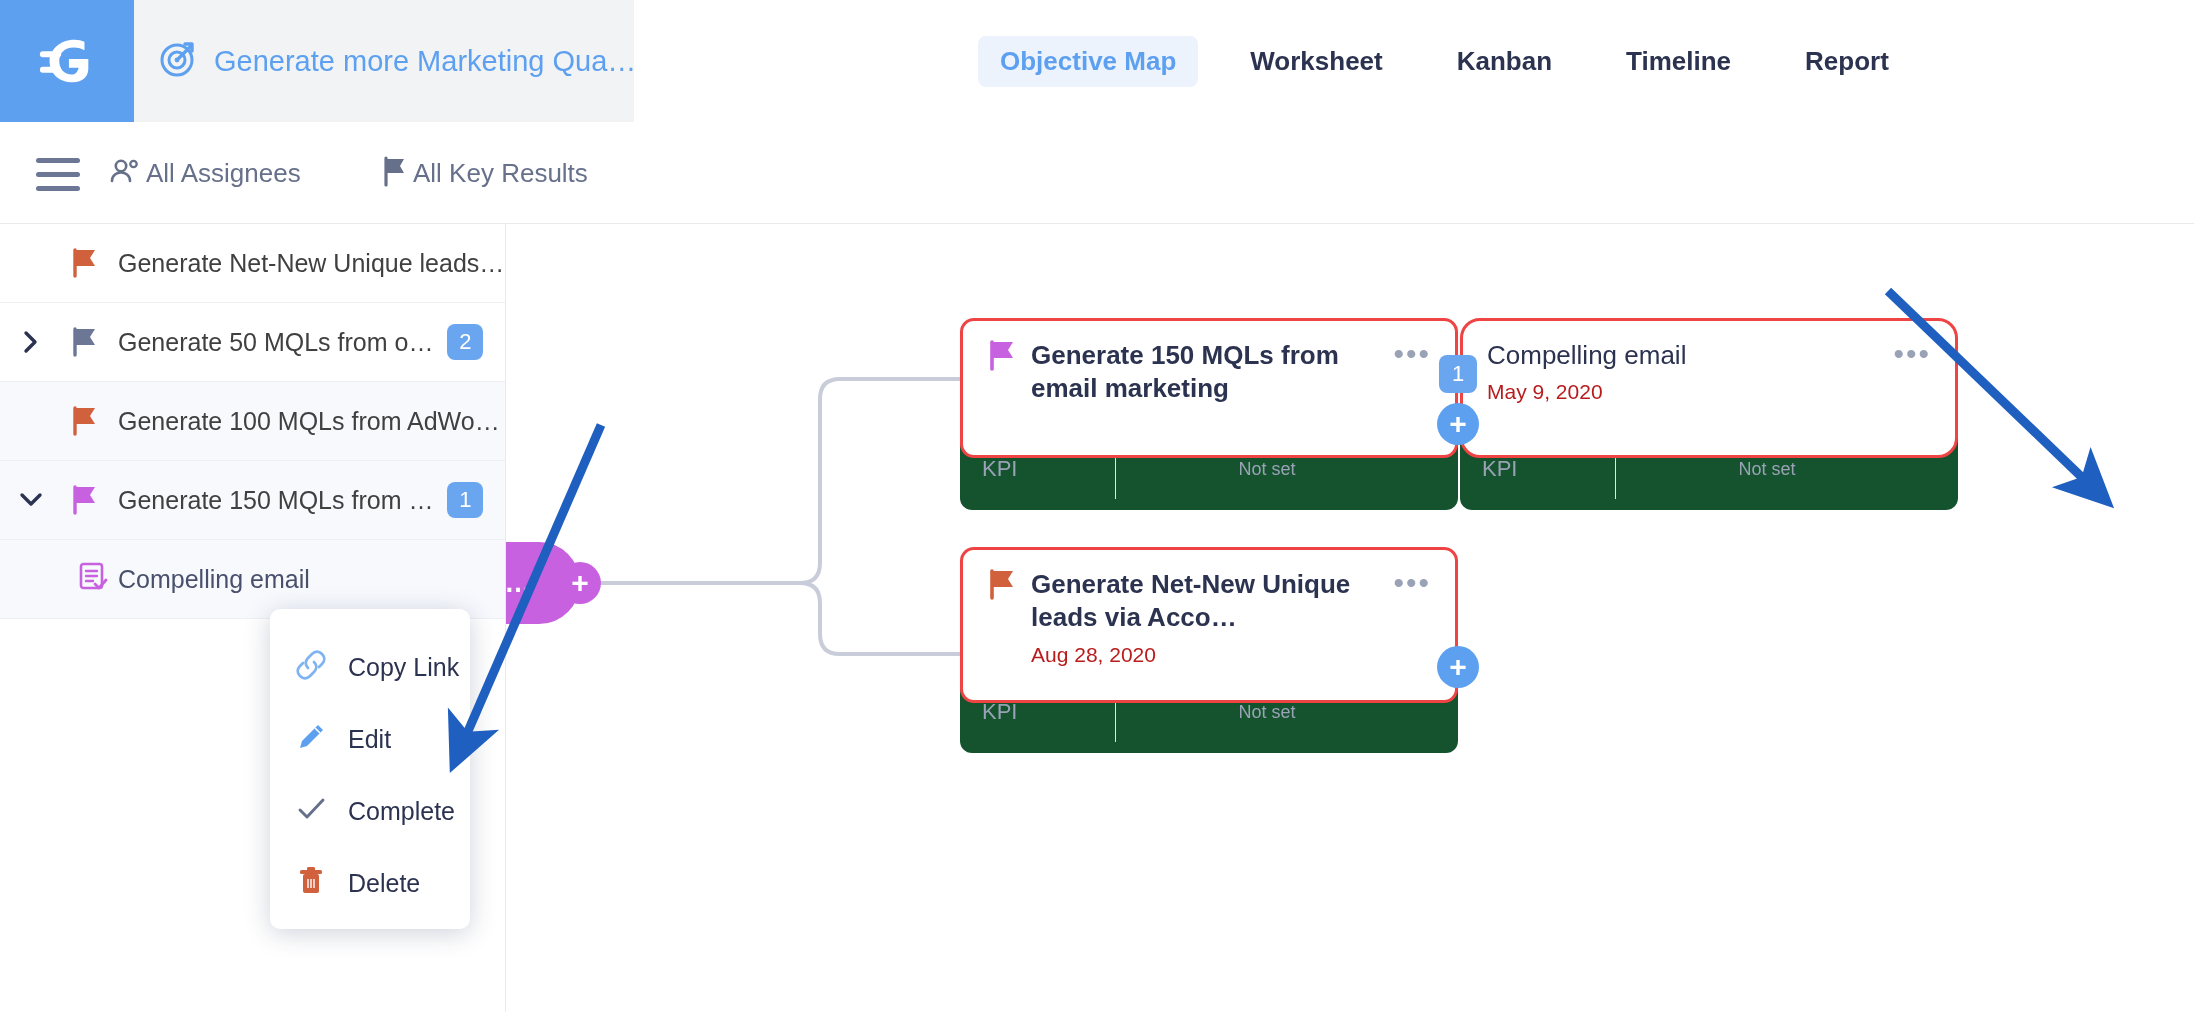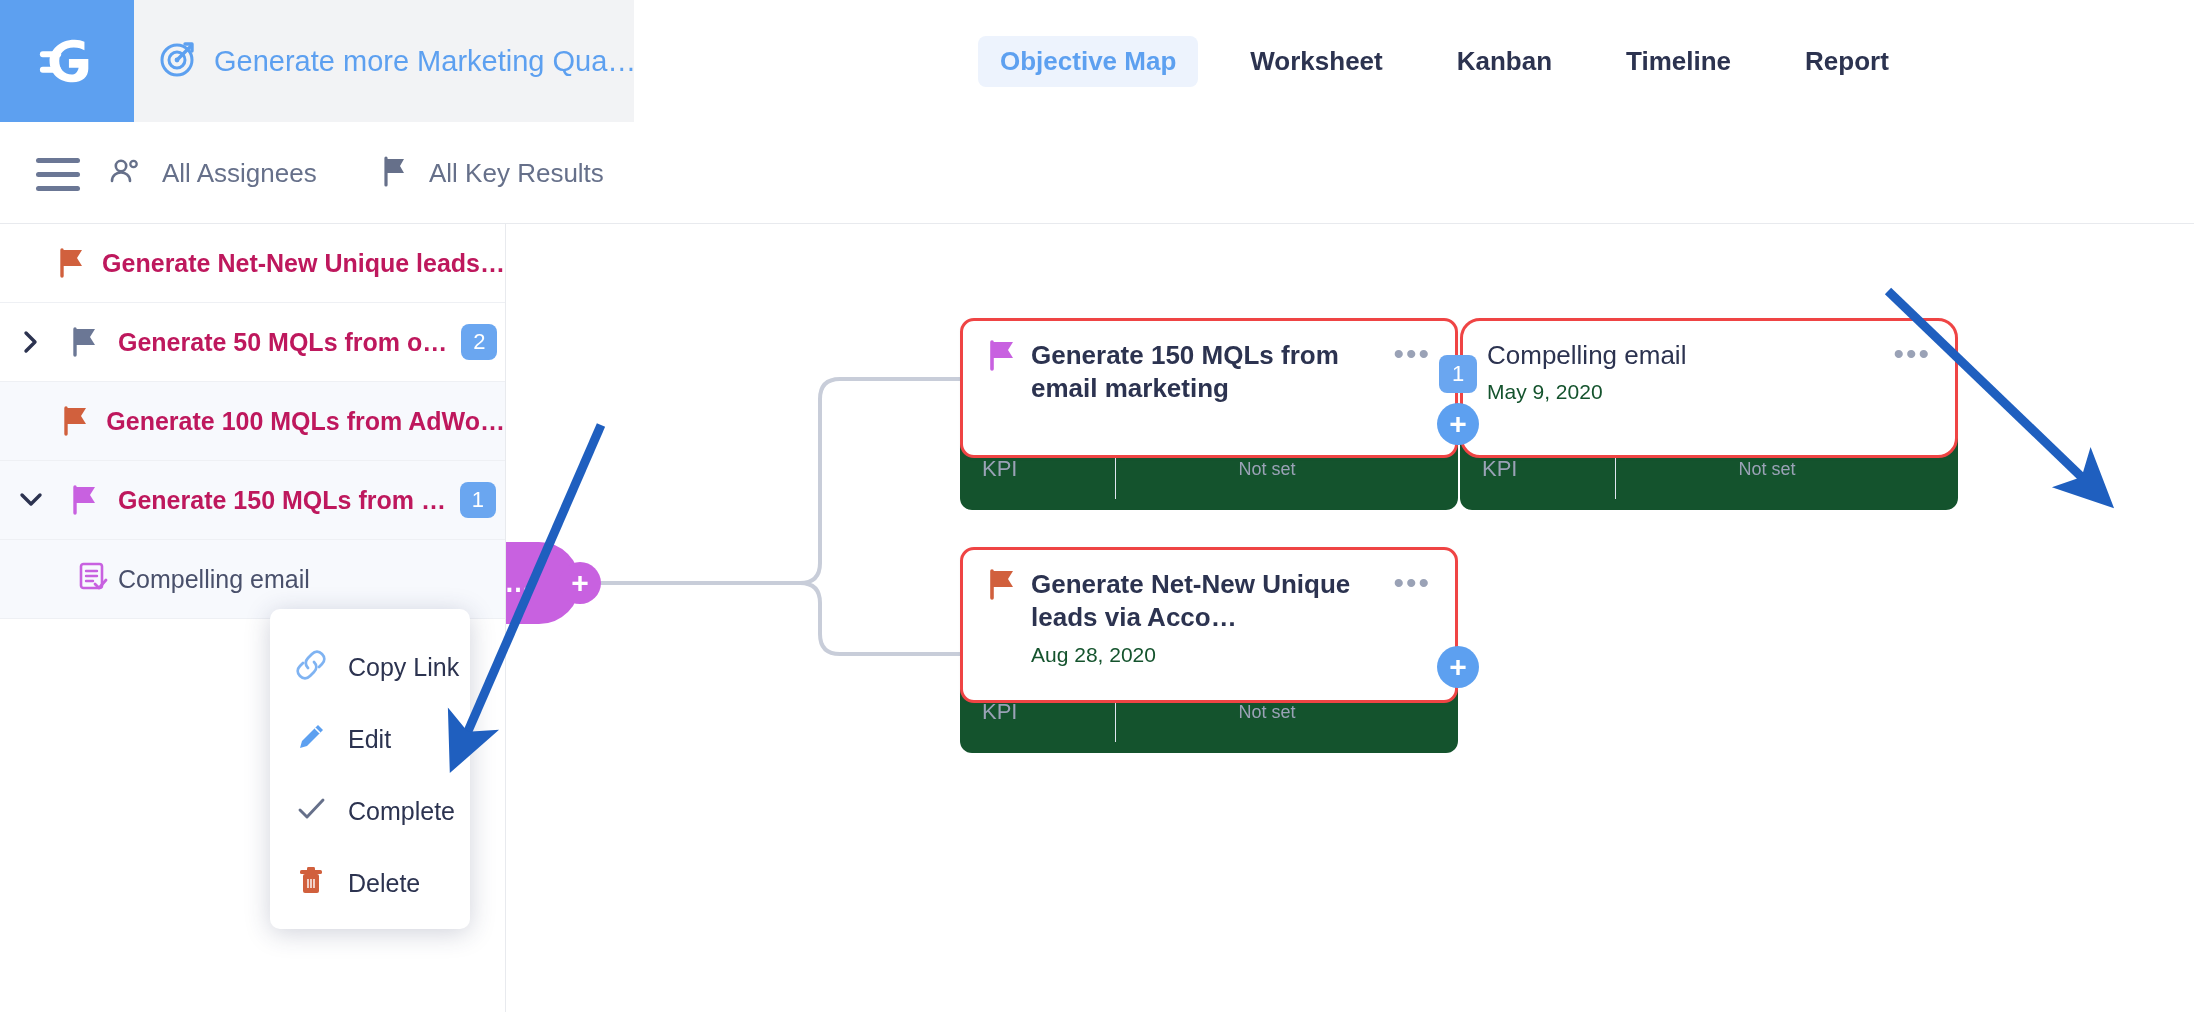--- a/index.html
+++ b/index.html
@@ -79,21 +79,21 @@
     gap: 9px; padding: 0 18px;
     cursor: pointer;
   }
   #hamburger span {
     display: block; height: 5px; border-radius: 3px;
     background: #6b7795;
   }
   .filter-btn {
     position: absolute; top: 50px;
     transform: translateY(-50%);
-    display: flex; align-items: center; gap: 20px;
+    display: flex; align-items: center; gap: 4px;
     cursor: pointer;
   }
   .filter-btn .flabel {
     font-size: 26px; color: #66708a;
     white-space: nowrap;
   }
   #filter-assignees { left: 108px; }
   #filter-keyresults { left: 381px; text-align: center; }
 
   
@@ -143,21 +143,21 @@
   .node-head {
     display: flex; align-items: flex-start; gap: 14px;
   }
   .node-title {
     font-size: 26px; font-weight: bold; color: #2c3350;
     line-height: 1.28;
     flex: 1;
   }
   .node-title.plain { font-weight: normal; font-size: 26px; }
   .node-date {
-    font-size: 21px; color: #14532d;
+    font-size: 21px; color: #b91c1c;
     margin-top: 8px;
   }
   .dots {
     flex: 0 0 auto;
     font-size: 30px; color: #9aa2b6;
     letter-spacing: 2px;
     line-height: 0.7;
     cursor: pointer;
     padding-top: 4px;
   }
@@ -219,21 +219,21 @@
   .tree-row.sel { background: #f7f9fd; }
   .tree-row .chev {
     width: 62px; display: flex; align-items: center; justify-content: center;
     color: #2c3350;
   }
   .tree-row .chev.spacer { visibility: hidden; }
   .tree-row .flagwrap {
     width: 46px; display:flex; align-items:center; justify-content:center;
   }
   .tree-row .tlabel {
-    font-size: 25px; font-weight: bold; color: #be185d;
+    font-size: 25px; font-weight: normal; color: #404040;
     white-space: nowrap; margin-left: 10px;
   }
   .tree-row.child .tlabel { font-weight: normal; color: #49506b; }
   .tree-row .tbadge {
     margin-left: 14px;
     width: 36px; height: 36px;
     background: #6aa6f0; color: #fff;
     border-radius: 8px;
     display: flex; align-items: center; justify-content: center;
     font-size: 22px;

